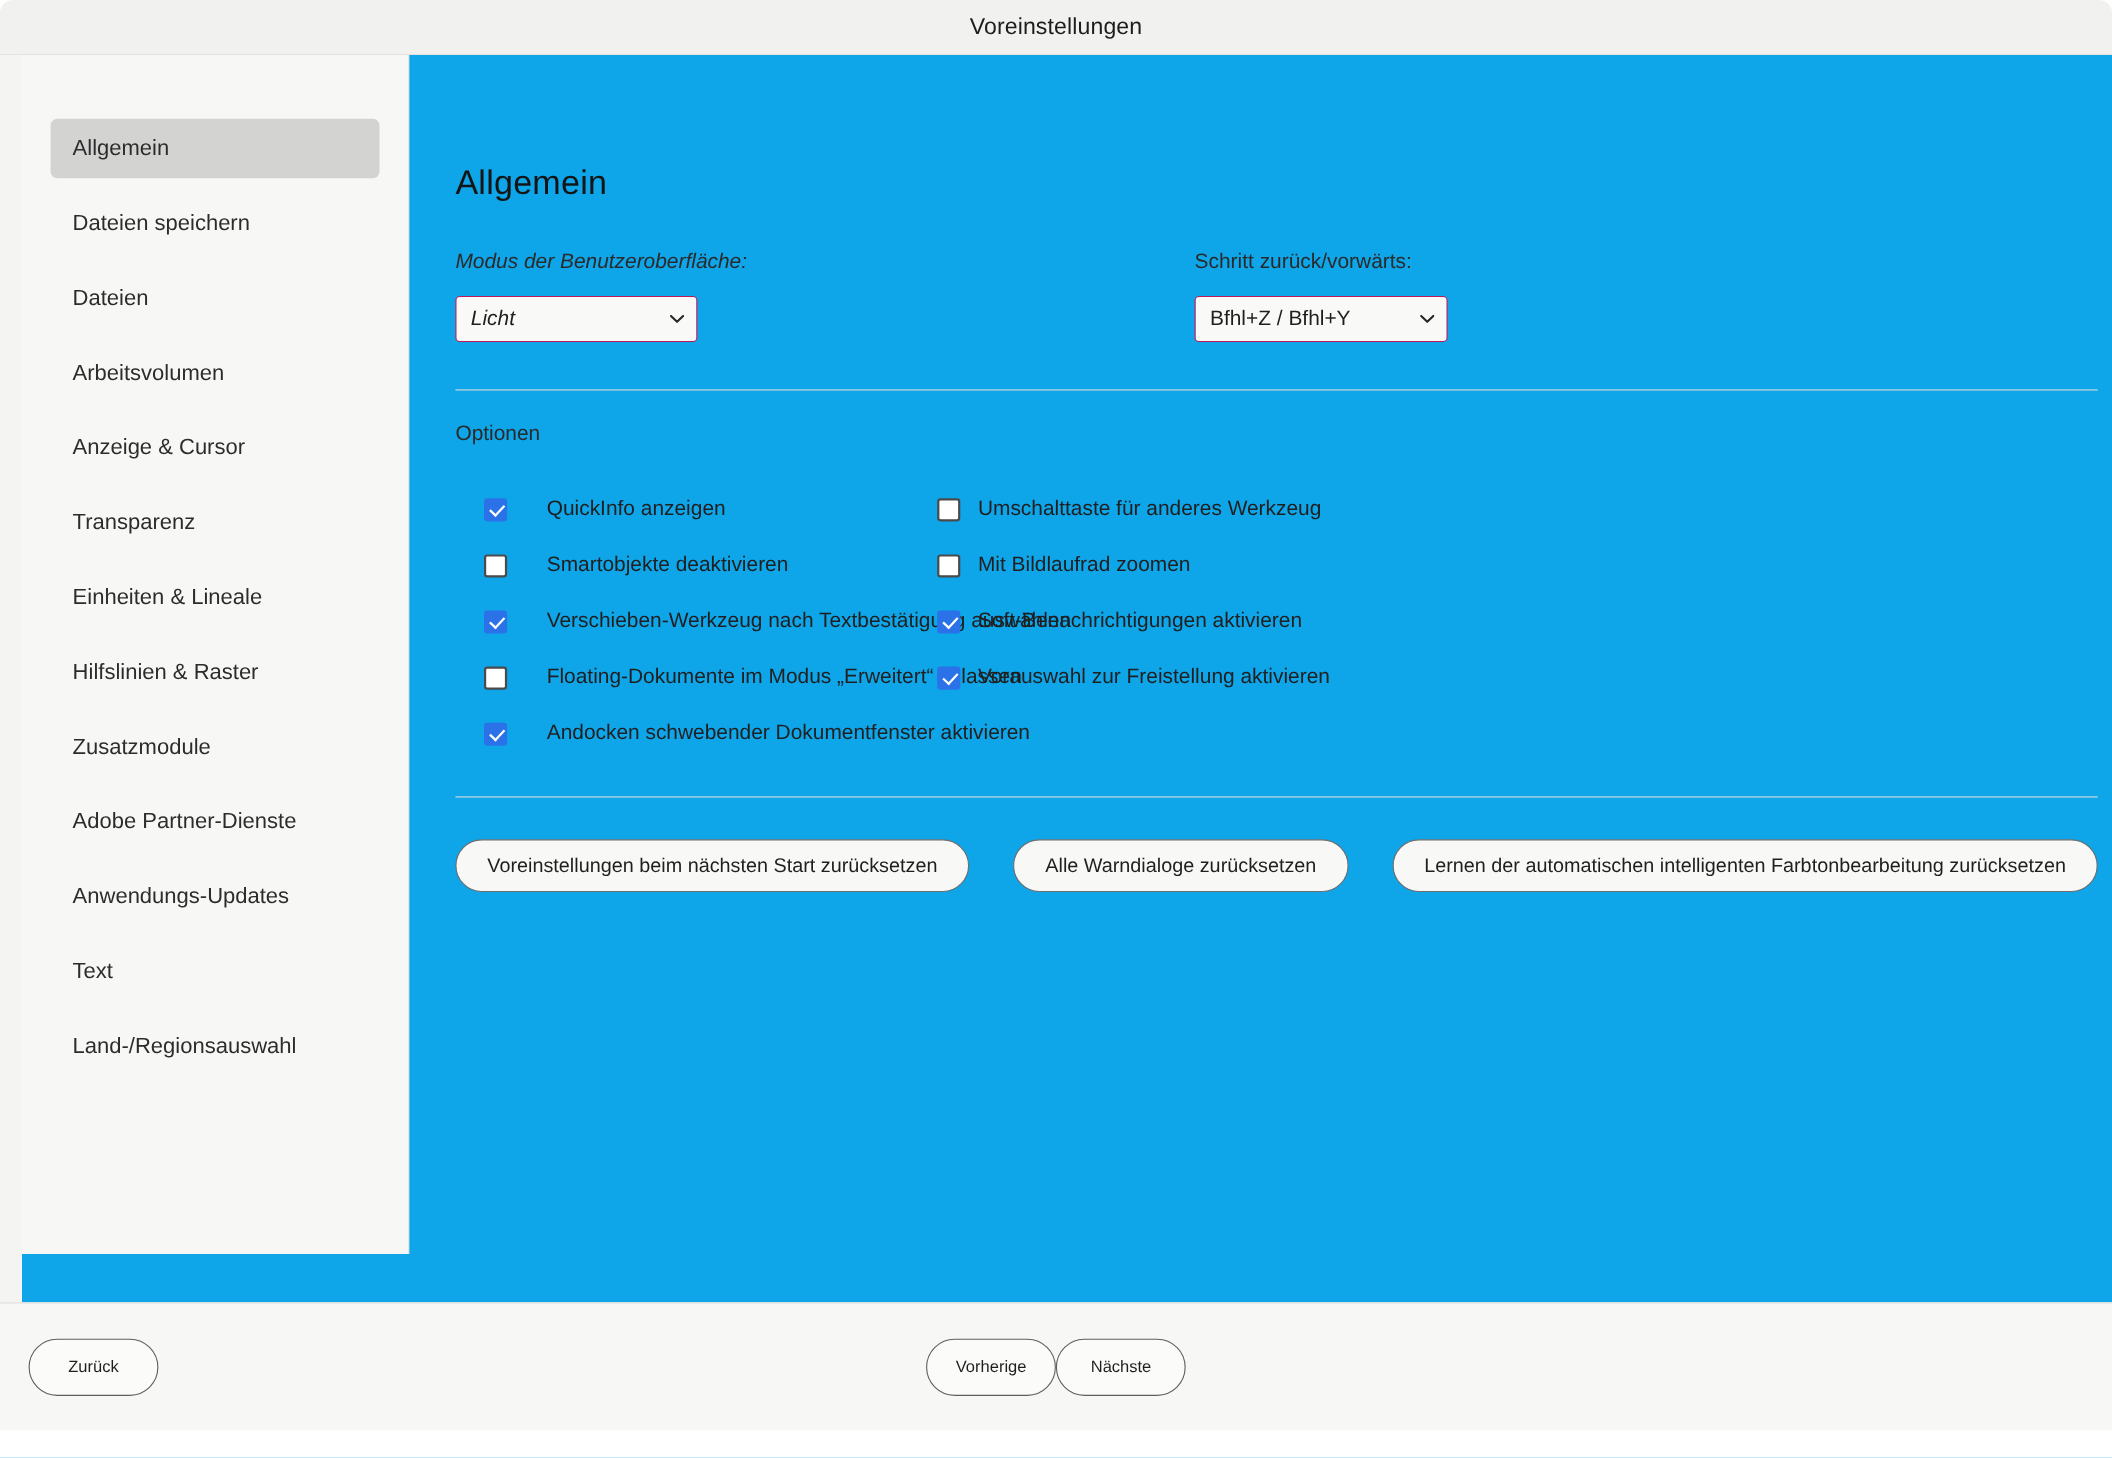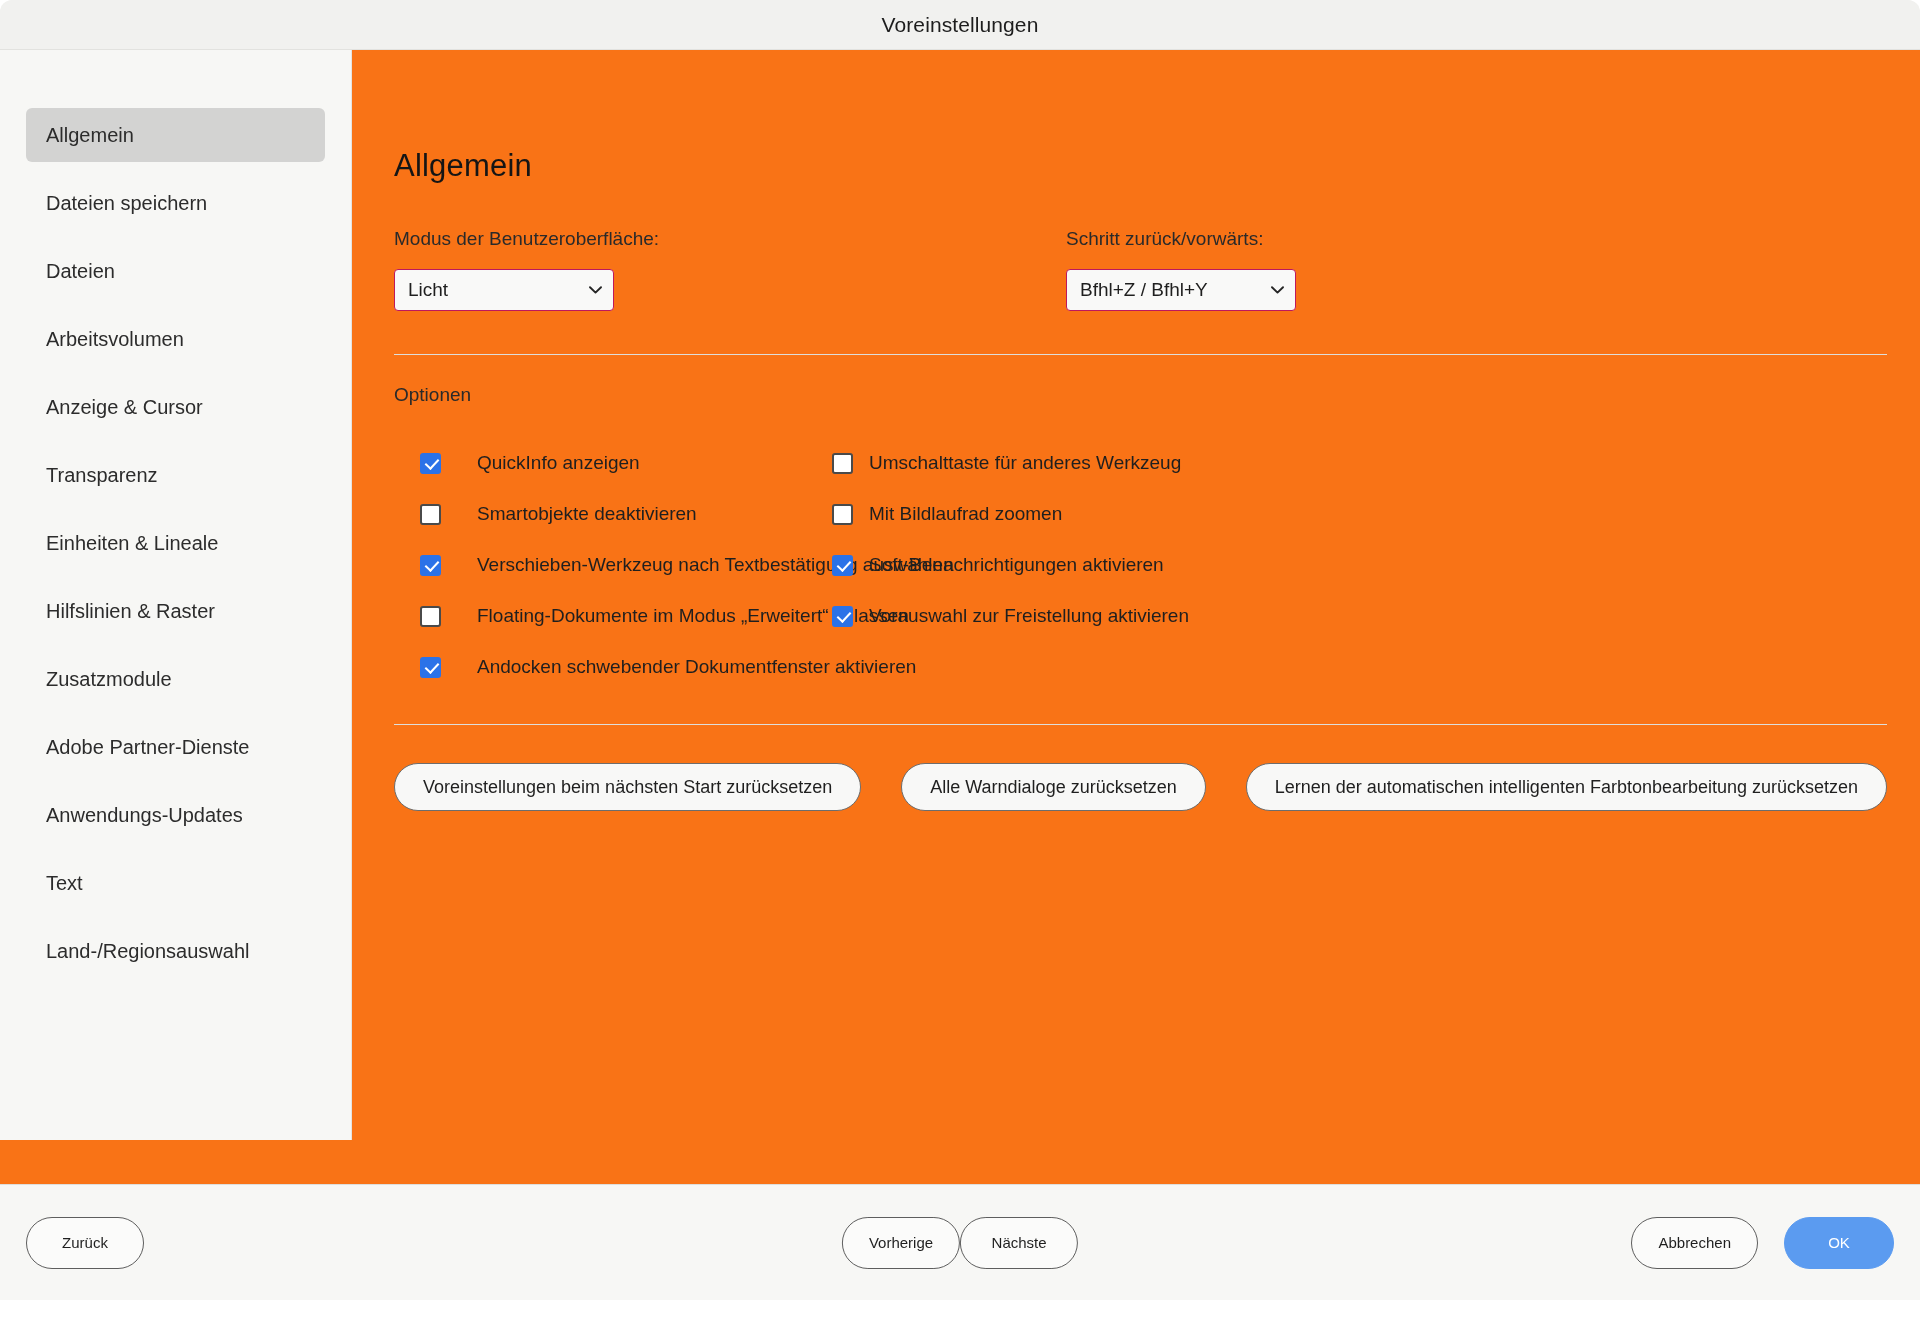--- a/index.html
+++ b/index.html
@@ -39,21 +39,22 @@
     font-size: 21px;
     color: #1d1d1d;
     letter-spacing: .1px;
   }
 
   
   .body-area {
     flex: 1 1 auto;
     display: flex;
     min-height: 0;
-    background: #f97316;
+    background: #0ea5e9;
+    margin-left: 20px;
   }
 
   .sidebar {
     width: 352px;
     flex: 0 0 352px;
     padding: 58px 0 0 0;
     background: #f7f7f5;
     border-right: 1px solid #e4e4e1;
     height: 1090px;
   }
@@ -92,21 +93,21 @@
   
   .selector-row {
     display: flex;
     align-items: flex-start;
     padding-right: 48px;
   }
   .selector {
     display: flex;
     flex-direction: column;
   }
-  .selector.s1 { width: 672px; }
+  .selector.s1 { width: 672px; font-style: italic; }
   .selector.s2 { width: 612px; }
   .selector.s3 { width: 230px; }
 
   .field-label {
     font-size: 19px;
     color: #2a2a2a;
     margin-bottom: 19px;
     white-space: nowrap;
   }
   .select-box {
@@ -418,19 +419,15 @@
   </div>
 
   <div class="footer">
     <div class="footer-left">
       <button class="btn">Zurück</button>
     </div>
     <div class="footer-center">
       <button class="btn">Vorherige</button>
       <button class="btn">Nächste</button>
     </div>
-    <div class="footer-right">
-      <button class="btn">Abbrechen</button>
-      <button class="btn primary">OK</button>
-    </div>
   </div>
 
 </div>
 
 </body></html>

